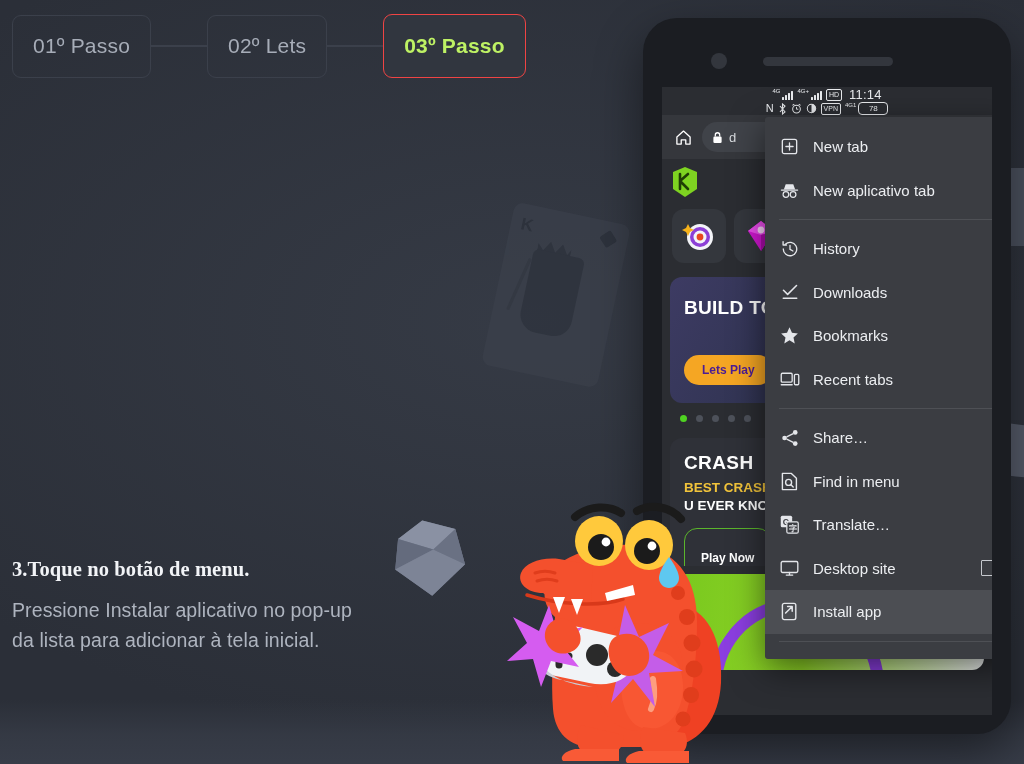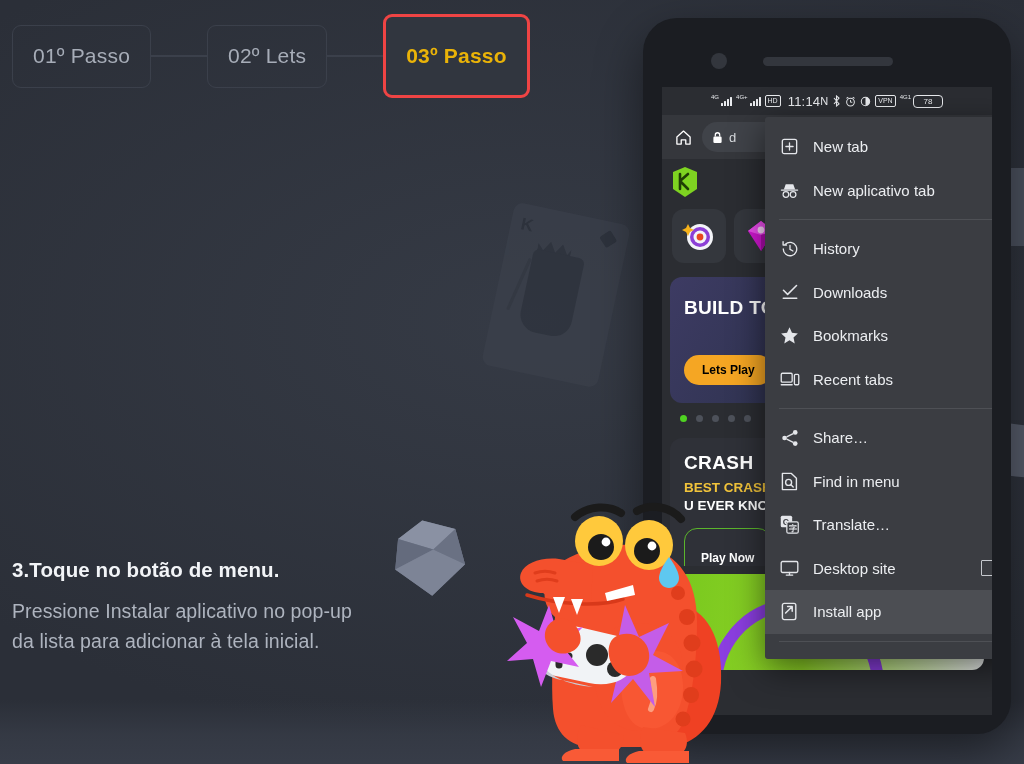--- a/index.html
+++ b/index.html
@@ -66,29 +66,29 @@
   
   #stepper{position:absolute;left:12px;top:14px;display:flex;align-items:center;}
   .step{
     box-sizing:border-box;height:63px;padding:0 20px;
     display:flex;align-items:center;justify-content:center;
     border:1.6px solid #3b404b;border-radius:9px;
     color:#a7adb8;font-size:21px;letter-spacing:.2px;
     background:transparent;
   }
   .step.active{
-    border:3px solid #ef4444;color:#eab308;font-weight:700;background:#31363f;
-    height:84px;
+    border:1px solid #ef4444;color:#bef264;font-weight:700;background:#31363f;
+    height:64px;
   }
   .step-line{width:56px;height:1.6px;background:#3b404b;}
 
   
   #instructions{position:absolute;left:12px;top:558px;width:360px;}
   #instr-title{
-    color:#f2f4f7;font-size:20.5px;font-weight:700;margin:0 0 14px 0;letter-spacing:.1px;
+    color:#f2f4f7;font-size:20.5px;font-weight:700;margin:0 0 14px 0;letter-spacing:.1px;font-family:Liberation Serif, serif;
   }
   #instr-body{
     color:#aeb4bf;font-size:19.5px;line-height:1.55;margin:0;letter-spacing:.1px;
   }
 
   
   #phone{
     position:absolute;left:643px;top:18px;width:368px;height:716px;
     background:#1b1d22;border-radius:34px;
     box-shadow:0 18px 48px rgba(0,0,0,.45);
@@ -98,21 +98,21 @@
   #phone-speaker{position:absolute;left:120px;top:39px;width:130px;height:9px;border-radius:6px;background:#33363d;}
 
   #screen{
     position:absolute;left:19px;top:69px;width:330px;height:628px;
     background:#2b2d32;overflow:hidden;
   }
 
   
   #statusbar{
     height:28px;display:flex;align-items:center;justify-content:center;
-    padding:0 12px;background:#2b2d32;color:#e9ebee;font-size:11.5px;
+    padding:0 12px;background:#2b2d32;color:#e9ebee;font-size:11.5px;flex-direction:column;
   }
   .sb-left,.sb-right{display:flex;align-items:center;gap:4px;}
   .sb-time{font-size:13px;margin-left:3px;letter-spacing:.2px;}
   .sig{display:flex;align-items:flex-end;gap:1px;height:10px;}
   .sig i{display:block;width:2px;background:#e9ebee;border-radius:.5px;}
   .sig i:nth-child(1){height:3px}.sig i:nth-child(2){height:5px}
   .sig i:nth-child(3){height:7px}.sig i:nth-child(4){height:9px}
   .sb-g{font-size:6px;position:relative;top:-4px;margin-right:-2px;}
   .sb-box{border:1px solid #e9ebee;border-radius:2px;padding:0 2px;font-size:7px;line-height:10px;}
   .sb-batt{
@@ -153,21 +153,21 @@
     margin:6px 8px 0 8px;height:126px;border-radius:12px;
     background:linear-gradient(120deg,#3d3b63 0%,#2f3350 48%,#2a3356 100%);
     position:relative;overflow:hidden;
   }
   #banner1 .b-title{
     position:absolute;left:14px;top:20px;color:#fff;font-size:19px;font-weight:800;
     line-height:1.18;letter-spacing:.3px;
   }
   #banner1 .b-btn{
     position:absolute;left:14px;top:78px;height:30px;padding:0 18px;border-radius:16px;
-    background:#f5a623;color:#000000;font-size:12px;font-weight:700;
+    background:#f5a623;color:#4c1d95;font-size:12px;font-weight:700;
     display:flex;align-items:center;
   }
   #banner1 .b-chip{position:absolute;left:208px;top:104px;width:20px;height:9px;border-radius:5px;background:#f5c542;}
   #dots{display:flex;gap:9px;padding:12px 0 10px 18px;align-items:center;}
   #dots span{width:7px;height:7px;border-radius:50%;background:#4d515a;}
   #dots span.on{background:#4fd322;}
 
   #banner2{
     margin:6px 8px 0 8px;height:128px;border-radius:12px;background:#2f3138;position:relative;overflow:hidden;
   }

